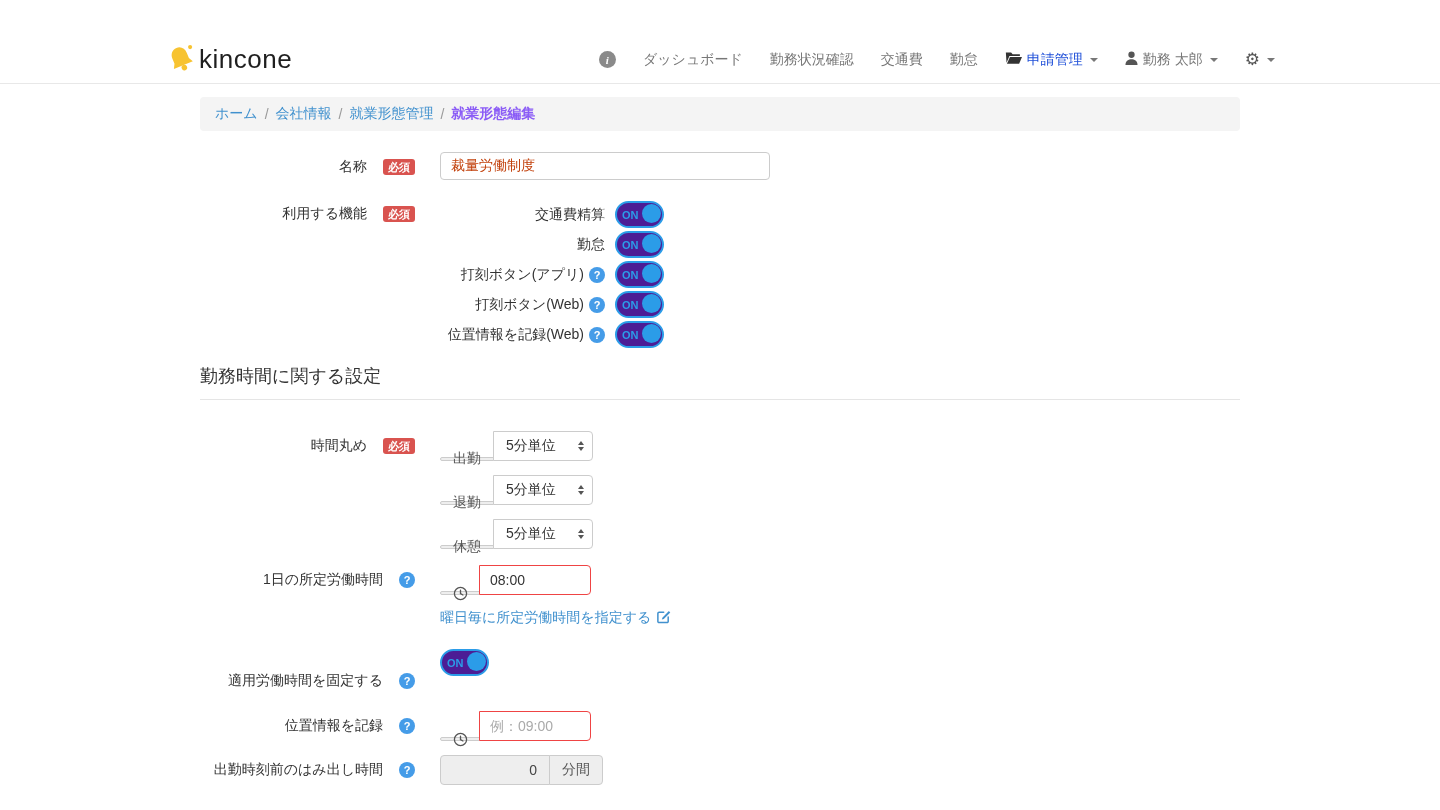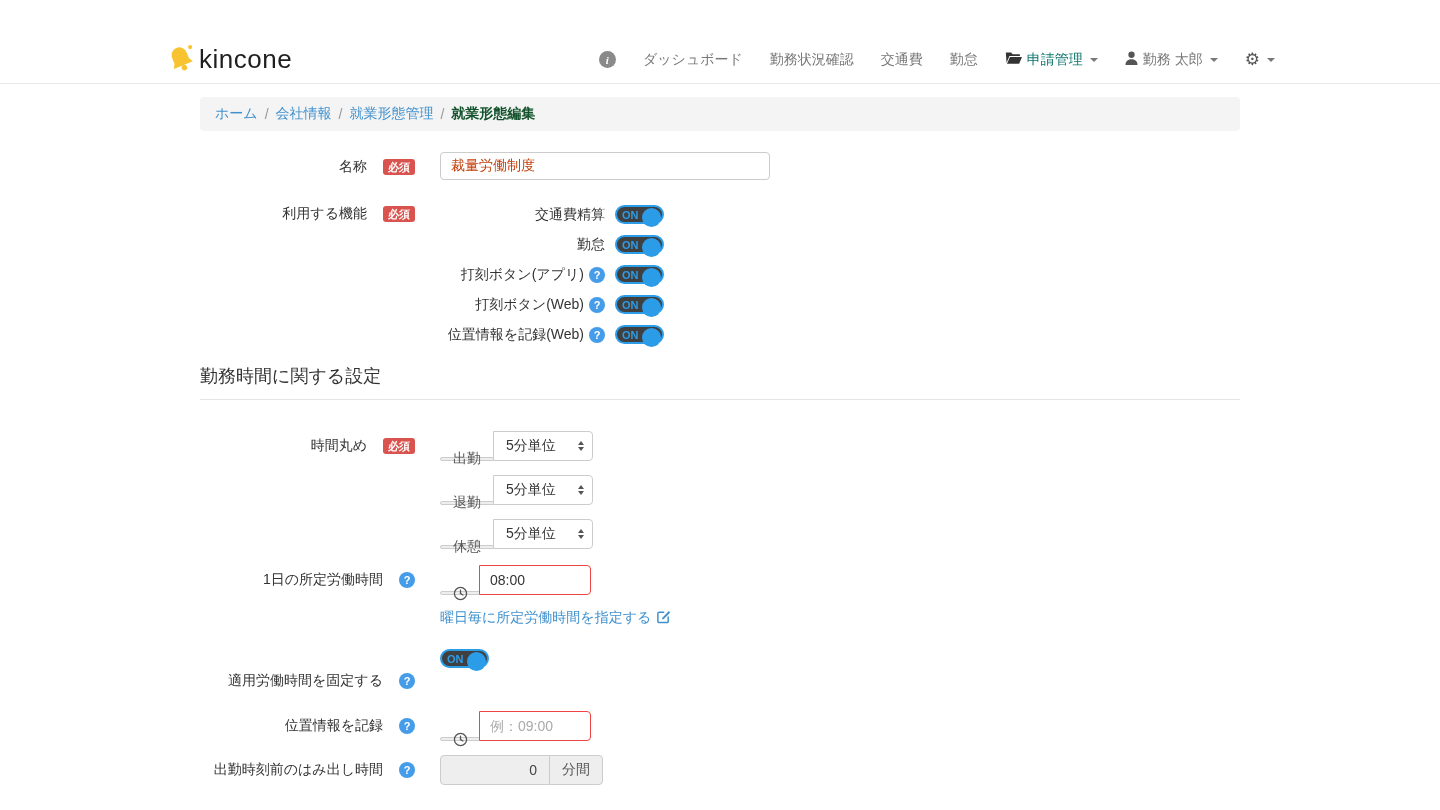--- a/index.html
+++ b/index.html
@@ -7,34 +7,34 @@
     font-family:"Liberation Sans","DejaVu Sans",sans-serif; color:#333; }
 
   
   .header { height:84px; padding:36px 165px 0 165px; border-bottom:1px solid #e8e8e8;
     display:flex; align-items:center; justify-content:space-between; }
   .logo { display:flex; align-items:center; gap:2px; cursor:pointer; }
   .logo-text { font-size:26px; color:#1f1f1f; letter-spacing:.5px; font-weight:400; }
   .nav { display:flex; align-items:center; gap:27px; }
   .nav-item { display:flex; align-items:center; gap:5px; font-size:14px; color:#777;
     text-decoration:none; cursor:pointer; white-space:nowrap; }
-  .nav-item--active { color:#0f766e; }
+  .nav-item--active { color:#1d4ed8; }
   .caret { display:inline-block; width:0; height:0; border-left:4px solid transparent;
     border-right:4px solid transparent; border-top:4px solid #777; margin-left:2px; }
   .info-badge { width:17px; height:17px; border-radius:50%; background:#8a8a8a; color:#fff;
     font-size:11px; font-weight:bold; font-style:italic; display:flex; align-items:center;
     justify-content:center; font-family:"Liberation Serif",serif; cursor:pointer; }
   .gear-glyph { font-size:17px; color:#555; line-height:1; }
 
   
   .crumbs { margin:13px 200px 0 200px; width:1040px; background:#f4f4f4; border-radius:4px;
     padding:8px 15px; font-size:14px; display:flex; align-items:center; }
   .crumbs a { color:#4191ce; text-decoration:none; cursor:pointer; }
   .crumbs .sep { color:#999; padding:0 7px; }
-  .crumbs .current { color:#14532d; font-weight:bold; }
+  .crumbs .current { color:#8b5cf6; font-weight:bold; }
 
   
   .content { margin-left:200px; width:1040px; }
   .form-row { display:flex; align-items:flex-start; }
   .form-label { width:240px; min-width:240px; text-align:center; padding-right:25px;
     font-size:14px; color:#333; padding-top:6px; display:flex; align-items:center;
     justify-content:flex-end; gap:16px; }
   .req { background:#d9534f; color:#fff; font-size:11px; font-weight:bold; padding:2px 5px;
     border-radius:3px; line-height:1.1; }
   .help { width:16px; height:16px; min-width:16px; border-radius:50%; background:#459ce8;
@@ -43,22 +43,22 @@
 
   .text-input { width:330px; height:28px; border:1px solid #ccc; border-radius:4px;
     padding:0 10px; font-size:14px; color:#c2410c; font-family:inherit; }
 
   
   .feature-list { display:flex; flex-direction:column; }
   .feature-row { display:flex; align-items:center; height:27px; margin-bottom:3px; }
   .feature-label-wrap { width:165px; display:flex; align-items:center; justify-content:flex-end; gap:5px; }
   .feature-label { font-size:14px; color:#333; white-space:nowrap; }
 
-  .toggle { width:49px; height:19px; min-width:49px; border:2px solid #2b9ce8; border-radius:15px;
-    background:#404040; position:relative; display:inline-flex; align-items:center; cursor:pointer;
+  .toggle { width:49px; height:27px; min-width:49px; border:2px solid #2b9ce8; border-radius:15px;
+    background:#4c1d95; position:relative; display:inline-flex; align-items:center; cursor:pointer;
     margin-left:10px; }
   .toggle .on-label { color:#2b9ce8; font-size:11px; font-weight:bold; margin-left:5px; }
   .toggle .knob { position:absolute; right:1px; top:1px; width:19px; height:19px;
     border-radius:50%; background:#2b9ce8; }
 
   .section-title { font-size:18px; color:#333; margin-top:13px; }
   .hr { border:0; border-top:1px solid #e5e5e5; margin-top:11px; width:1040px; }
 
   
   .igroup { display:inline-flex; height:30px; }

